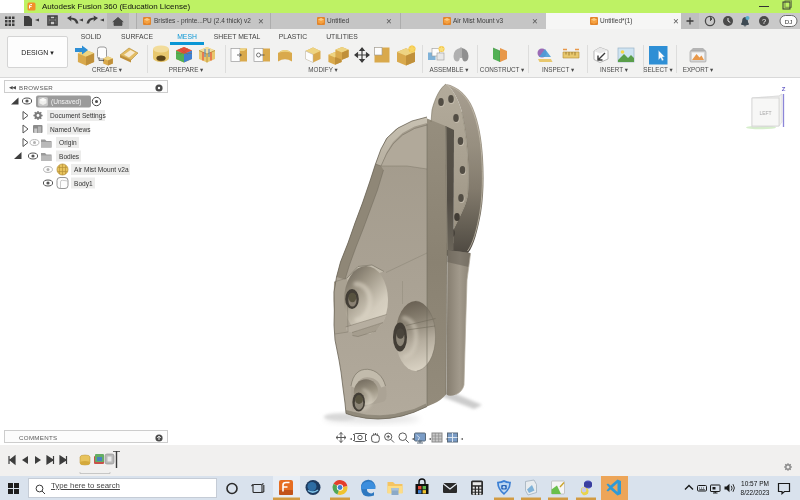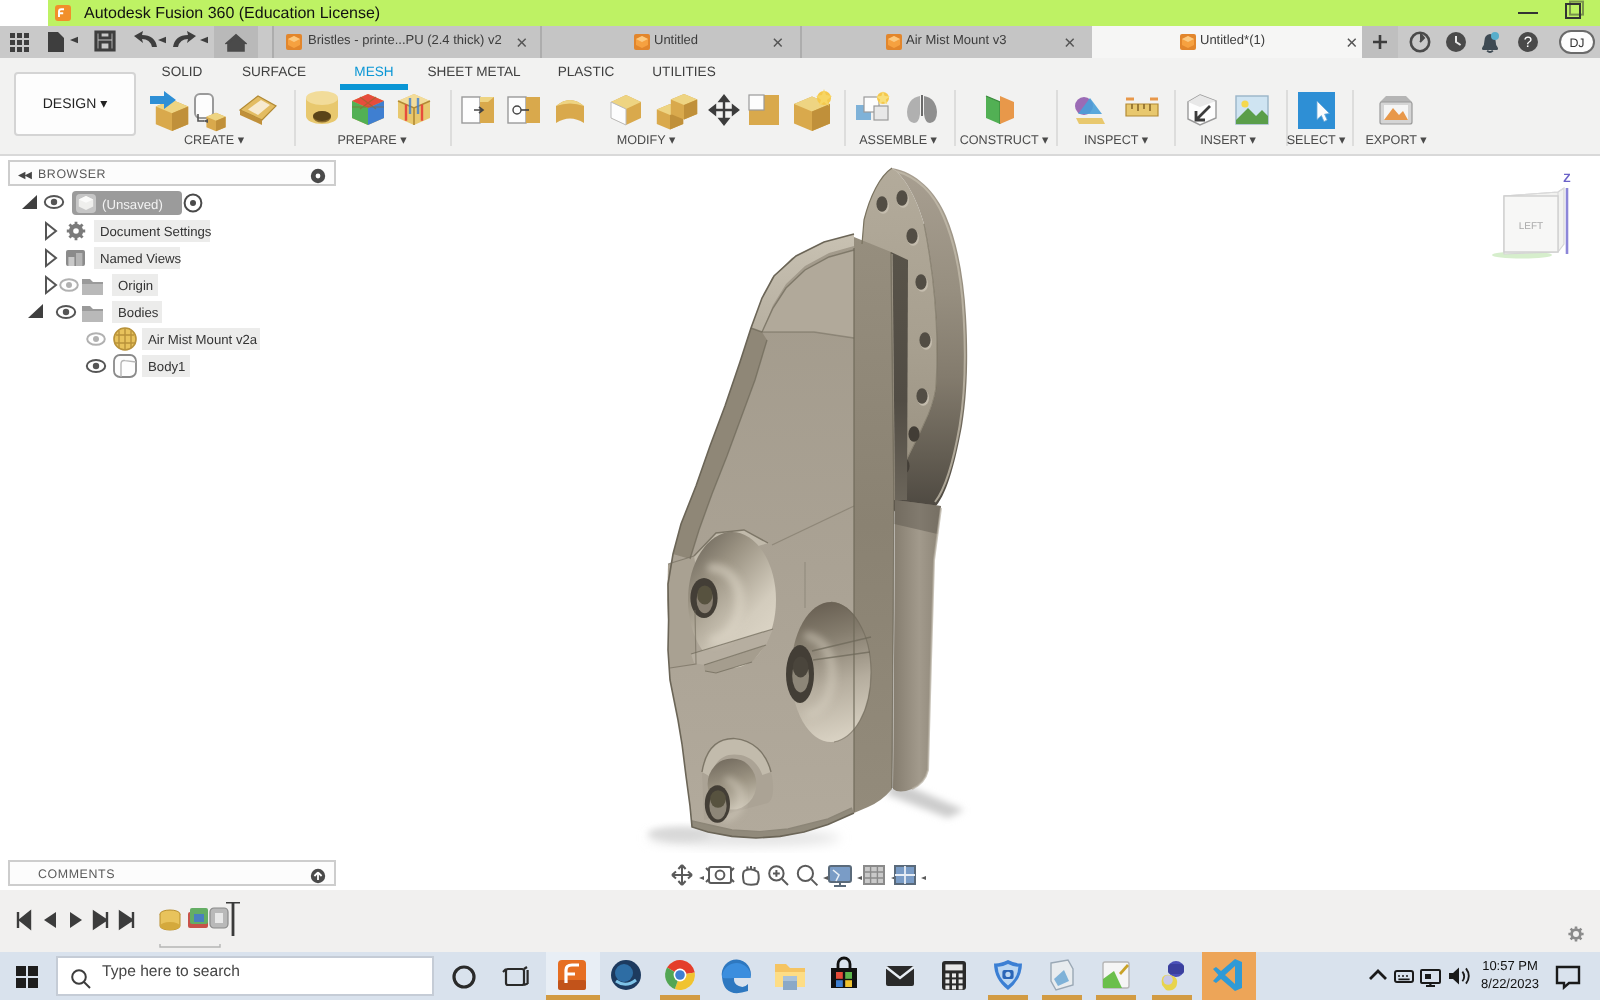--- a/index.html
+++ b/index.html
@@ -21,21 +21,21 @@
   #designbtn { left:7px; top:7px; width:61px; height:32px; background:#fdfdfd; border:1px solid #d4d4d4; border-radius:2px; font-size:7px; color:#222; text-align:center; line-height:31px; }
   .gsep { position:absolute; top:16px; height:28px; width:1px; background:#dddddc; }
   .glabel { position:absolute; top:37px; font-size:6.3px; color:#4a4a4a; transform:translateX(-50%); white-space:nowrap; }
   
   .panelhead { background:#fcfcfc; border:1px solid #cdcdcd; font-size:6.2px; color:#5a5a5a; letter-spacing:0.3px; }
   
   #timeline { left:0; top:445px; width:800px; height:31px; background:#f1f0ef; }
   
   #taskbar { left:0; top:476px; width:800px; height:24px; background:#d9e2ed; }
   #searchbox { left:28px; top:478px; width:189px; height:20px; background:#fff; border:1px solid #c5ccd6; }
-  #searchbox span { position:absolute; left:22px; top:2px; font-size:7.8px; color:#464646; }
+  #searchbox span { position:absolute; left:22px; top:2px; font-size:7.8px; color:#464646;text-decoration:underline; }
   #clock { top:479px; width:34px; text-align:center; font-size:6.5px; color:#111; line-height:9px; }
 </style>
 </head>
 <body>
 <div id="app">
 
   <div id="titlebar" class="abs">
     <svg class="abs" style="left:3px; top:2px" width="9" height="9" viewBox="0 0 9 9">
         <rect x="0.5" y="0.5" width="8" height="8" rx="1.5" fill="#f18f2a"></rect>
         <path d="M2.5 6.5 V3.8 Q2.5 2.6 3.7 2.6 L5 2.6 M2.5 4.6 L4.6 4.6" stroke="#fff" stroke-width="1" fill="none"></path>

